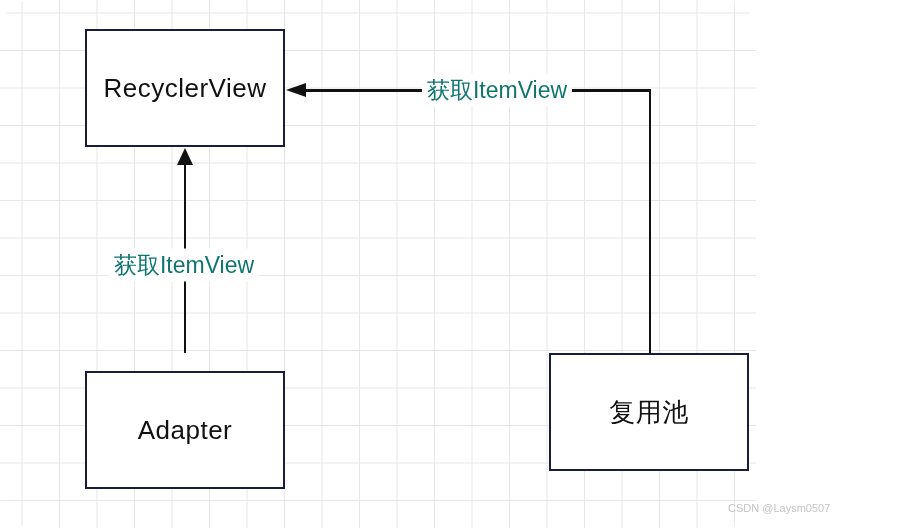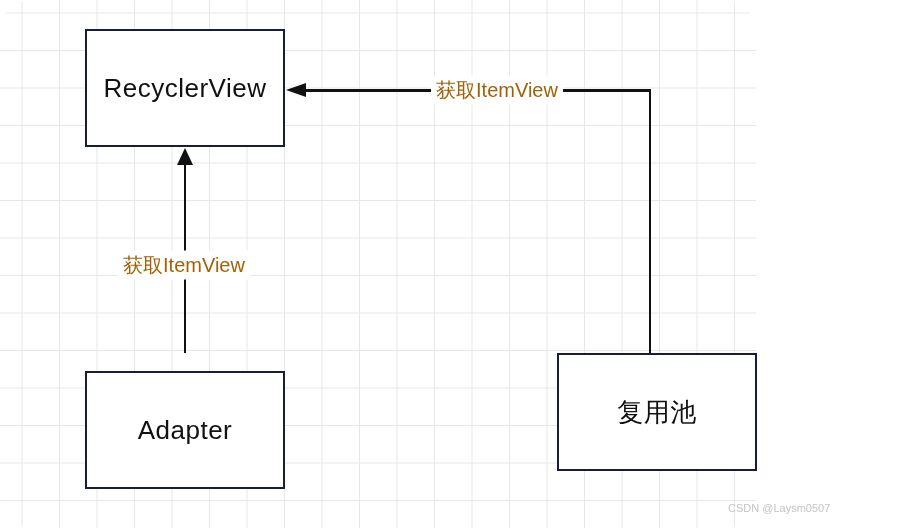--- a/index.html
+++ b/index.html
@@ -55,22 +55,22 @@
   .arrowhead-up {
     border-left: 8px solid transparent;
     border-right: 8px solid transparent;
     border-bottom: 17px solid #111111;
   }
   .edge-label {
     position: absolute;
     transform: translate(-50%, -50%);
     background: #ffffff;
     padding: 1px 5px;
-    font-size: 20px;
-    color: #a16207;
+    font-size: 23px;
+    color: #0f766e;
     white-space: nowrap;
   }
   .watermark {
     position: absolute;
     white-space: nowrap;
     pointer-events: none;
   }
   .wm-juejin {
     left: 726px;
     top: 489px;
@@ -92,21 +92,21 @@
 <div class="canvas">
 
   <div class="node" style="left:85px; top:29px; width:200px; height:118px;">
     <span class="node-label">RecyclerView</span>
   </div>
 
   <div class="node" style="left:85px; top:353px; width:200px; height:118px;margin-top:18px;">
     <span class="node-label">Adapter</span>
   </div>
 
-  <div class="node" style="left:549px; top:353px; width:200px; height:118px;margin-left:8px;">
+  <div class="node" style="left:549px; top:353px; width:200px; height:118px;">
     <span class="node-label">复用池</span>
   </div>
 
   <div class="edge-line" style="left:183.5px; top:160px; width:2.5px; height:193px;"></div>
   <div class="arrowhead arrowhead-up" style="left:177px; top:148px;"></div>
   <div class="edge-label" style="left:184px; top:265px;">获取ItemView</div>
 
   <div class="edge-line" style="left:648.5px; top:89px; width:2.5px; height:264px;"></div>
   <div class="edge-line" style="left:303px; top:89px; width:348px; height:2.5px;"></div>
   <div class="arrowhead arrowhead-left" style="left:286px; top:83px;"></div>

